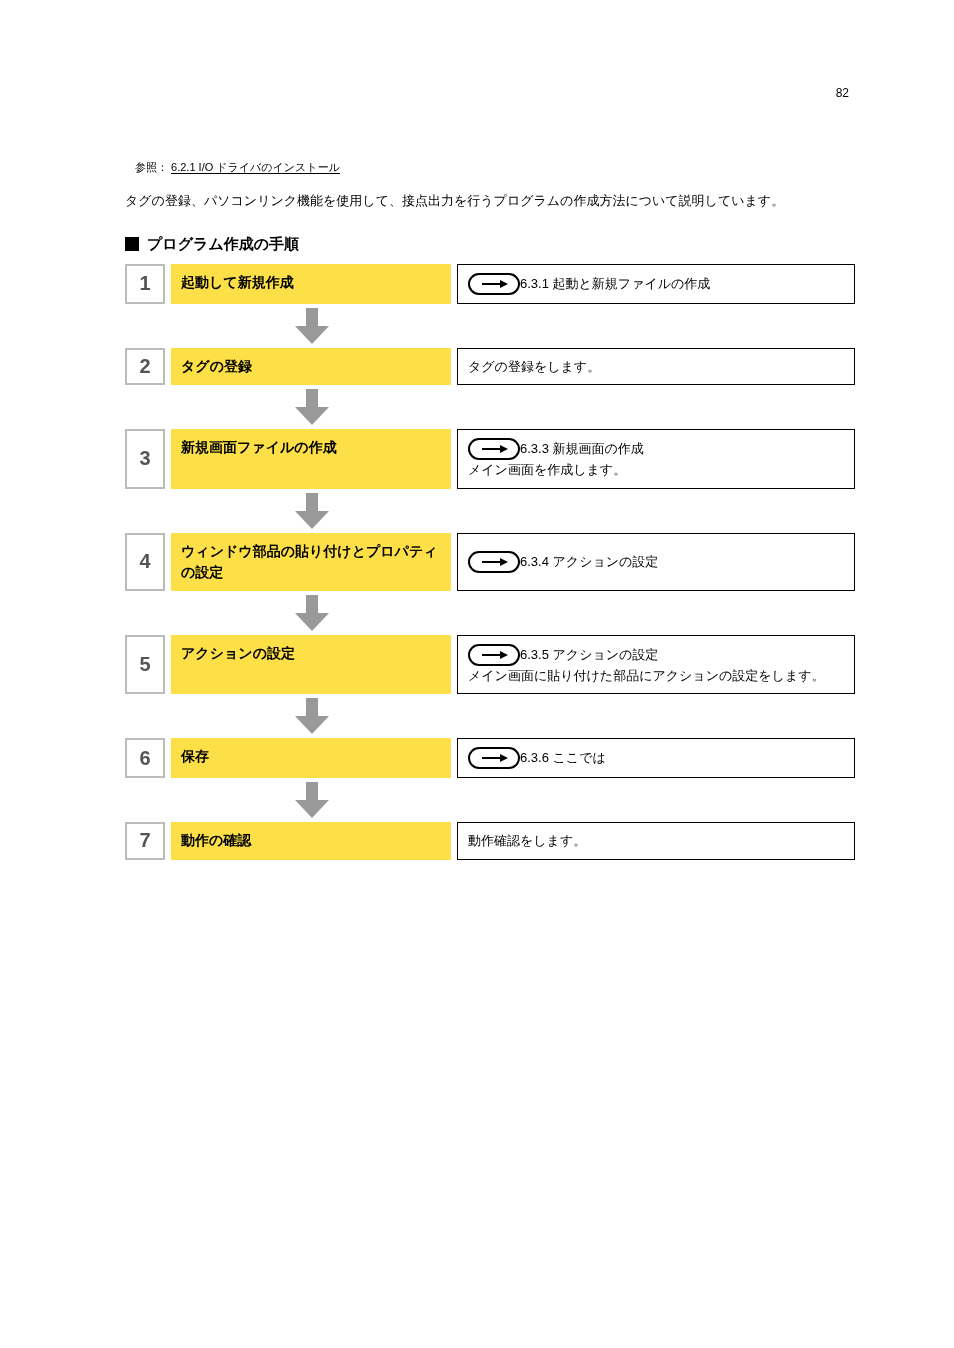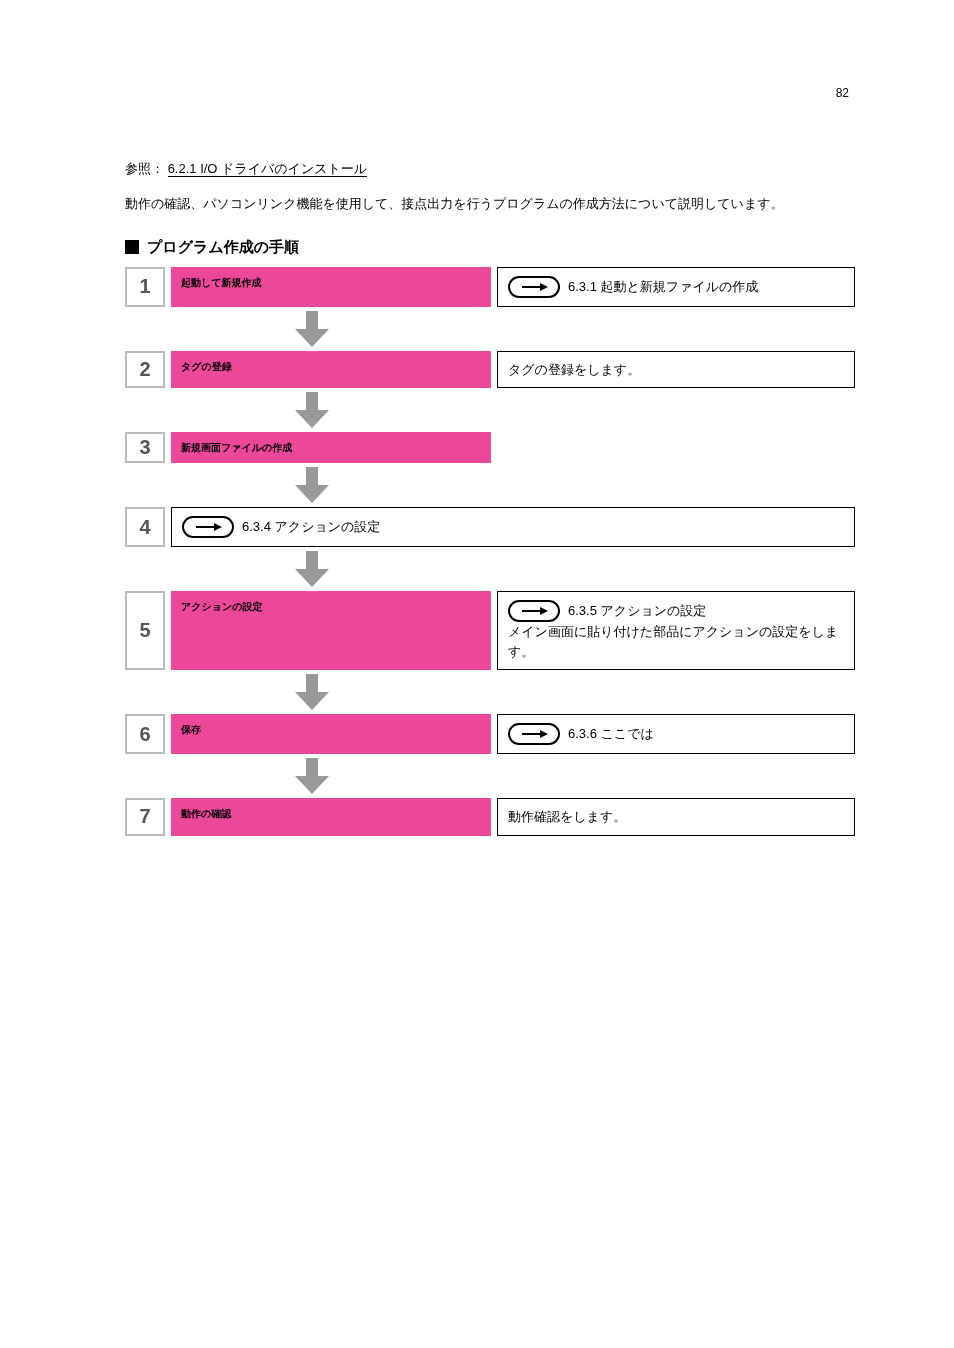--- a/index.html
+++ b/index.html
@@ -17,22 +17,23 @@
     right: 105px;
     font-size: 12px;
   }
   .content {
     position: absolute;
     top: 160px;
     left: 125px;
     width: 730px;
   }
   .ref-line {
-    font-size: 13px;
+    font-size: 11px;
     margin-bottom: 16px;
+    margin-left: 10px;
   }
   .ref-link {
     border-bottom: 1px solid #000;
   }
   .intro {
     font-size: 13px;
     line-height: 1.5;
     margin-bottom: 24px;
   }
   .section-header {
@@ -61,45 +62,45 @@
     border: 2px solid #bbb;
     display: flex;
     align-items: center;
     justify-content: center;
     font-size: 20px;
     font-weight: bold;
     color: #555;
     flex-shrink: 0;
   }
   .step-title {
-    width: 320px;
-    background: #ec4899;
+    width: 280px;
+    background: #fde047;
     padding: 8px 10px;
-    font-size: 10px;
+    font-size: 14px;
     font-weight: bold;
     display: flex;
     align-items: flex-start;
     line-height: 1.5;
     flex-shrink: 0;
   }
   .step-detail {
     flex: 1;
     border: 1px solid #000;
     padding: 8px 10px 8px 10px;
     font-size: 13px;
     line-height: 1.5;
     display: flex;
     flex-direction: column;
     justify-content: center;
   }
   .detail-line {
     display: flex;
     align-items: center;
     flex-wrap: wrap;
-    gap: 8px;
+    gap: 0;
   }
   .icon-btn {
     display: inline-flex;
     align-items: center;
     justify-content: center;
     border: 2px solid #000;
     border-radius: 11px;
     width: 52px;
     height: 22px;
     flex-shrink: 0;
@@ -116,21 +117,21 @@
 <body>
 
 <div class="page-number">82</div>
 
 <div class="content">
   <div class="ref-line">
     <span>参照：</span>
     <span class="ref-link">6.2.1  I/O ドライバのインストール</span>
   </div>
 
-  <div class="intro">動作の確認、パソコンリンク機能を使用して、接点出力を行うプログラムの作成方法について説明しています。</div>
+  <div class="intro">タグの登録、パソコンリンク機能を使用して、接点出力を行うプログラムの作成方法について説明しています。</div>
 
   <div class="section-header">
     <span class="square-bullet"></span>
     <span>プログラム作成の手順</span>
   </div>
 
   <div id="steps-container">
       <div class="step-row">
         <div class="step-num">1</div>
         <div class="step-title">起動して新規作成</div>
@@ -163,29 +164,44 @@
       </div>
       <div class="arrow-down">
         <svg width="34" height="36" viewBox="0 0 34 36">
           <rect x="11" y="0" width="12" height="20" fill="#999"></rect>
           <polygon points="0,18 34,18 17,36" fill="#999"></polygon>
         </svg>
       </div>
       <div class="step-row">
         <div class="step-num">3</div>
         <div class="step-title">新規画面ファイルの作成</div>
+        <div class="step-detail">
+          <div class="detail-line">
+            <span class="icon-btn">
+              <svg width="28" height="12" viewBox="0 0 28 12">
+                <line x1="2" y1="6" x2="20" y2="6" stroke="#000" stroke-width="2"></line>
+                <polygon points="20,2 28,6 20,10" fill="#000"></polygon>
+              </svg>
+            </span>
+            <span> 6.3.3  新規画面の作成</span>
+          </div>
+          <div class="detail-line sub">
+            <span>メイン画面を作成します。</span>
+          </div>
+        </div>
       </div>
       <div class="arrow-down">
         <svg width="34" height="36" viewBox="0 0 34 36">
           <rect x="11" y="0" width="12" height="20" fill="#999"></rect>
           <polygon points="0,18 34,18 17,36" fill="#999"></polygon>
         </svg>
       </div>
       <div class="step-row">
         <div class="step-num">4</div>
+        <div class="step-title">ウィンドウ部品の貼り付けとプロパティの設定</div>
         <div class="step-detail">
           <div class="detail-line">
             <span class="icon-btn">
               <svg width="28" height="12" viewBox="0 0 28 12">
                 <line x1="2" y1="6" x2="20" y2="6" stroke="#000" stroke-width="2"></line>
                 <polygon points="20,2 28,6 20,10" fill="#000"></polygon>
               </svg>
             </span>
             <span> 6.3.4  アクションの設定</span>
           </div>

